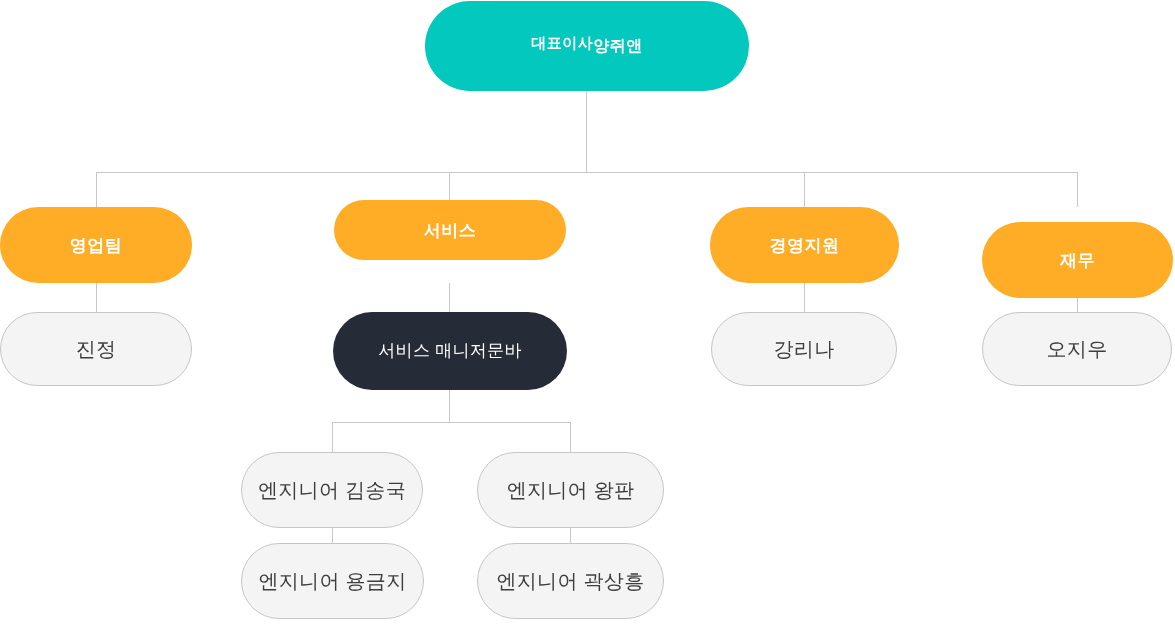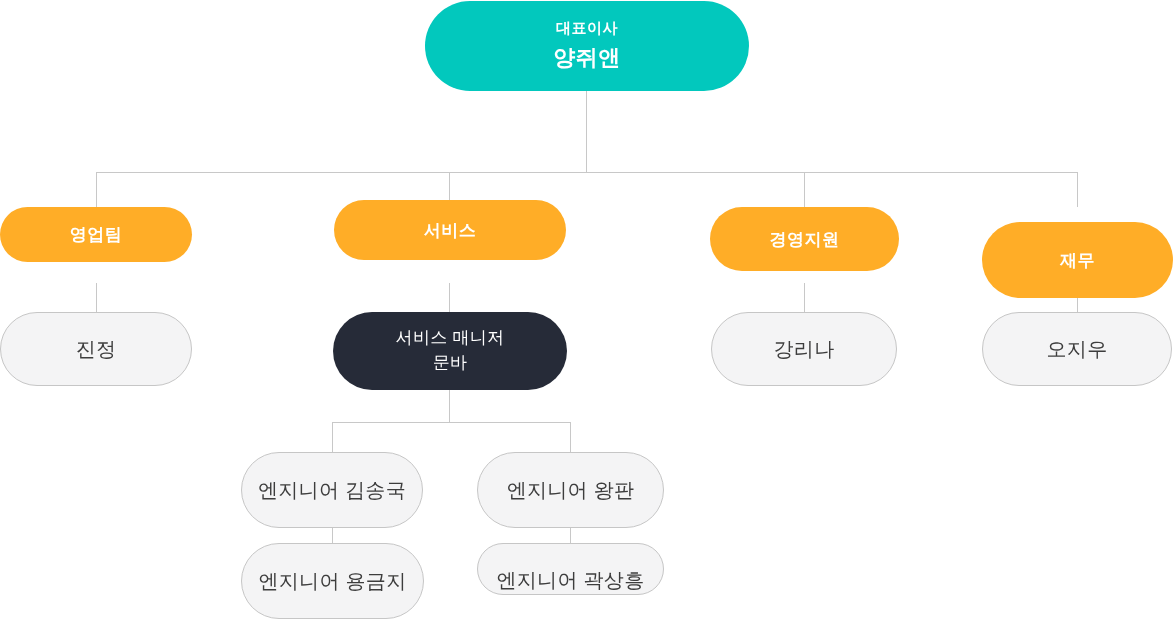--- a/index.html
+++ b/index.html
@@ -20,39 +20,39 @@
     position: absolute;
     background: var(--connector, #c8c8c8);
   }
   .line.v { width: 1px; }
   .line.h { height: 1px; }
 
   
   .node {
     position: absolute;
     display: flex;
-    flex-direction: column;
+    flex-direction: row;
     align-items: center;
     justify-content: center;
     text-align: center;
     box-sizing: border-box;
   }
   .node.ceo {
     background: var(--ceo, #02c8bd);
     border-radius: 45px;
     color: var(--text_light, #ffffff);
   }
   .node.ceo .node-title {
     font-size: 15px;
     font-weight: 600;
     letter-spacing: 0.5px;
     margin-bottom: 5px;
   }
   .node.ceo .node-name {
-    font-size: 22px;
+    font-size: 16px;
     font-weight: 700;
     letter-spacing: 0.5px;
   }
   .node.dept {
     background: var(--department, #ffad27);
     border-radius: 38px;
     color: var(--text_light, #ffffff);
     font-size: 17px;
     font-weight: 700;
     letter-spacing: 0.5px;
@@ -98,27 +98,27 @@
   <div class="line v" style="left:332px; top:422px; height:30px;"></div>
   <div class="line v" style="left:570px; top:422px; height:30px;"></div>
   <div class="line v" style="left:332px; top:528px; height:15px;"></div>
   <div class="line v" style="left:570px; top:528px; height:15px;"></div>
 
   <div class="node ceo" style="left:425px; top:1px; width:324px; height:90px;">
     <div class="node-title">대표이사</div>
     <div class="node-name">양쥐앤</div>
   </div>
 
-  <div class="node dept" style="left:0px; top:207px; width:192px; height:55px;">
+  <div class="node dept" style="left:0px; top:207px; width:192px; height:76px;">
     <span>영업팀</span>
   </div>
   <div class="node dept" style="left:334px; top:200px; width:232px; height:60px;">
     <span>서비스</span>
   </div>
-  <div class="node dept" style="left:710px; top:207px; width:189px; height:64px;">
+  <div class="node dept" style="left:710px; top:207px; width:189px; height:76px;">
     <span>경영지원</span>
   </div>
   <div class="node dept" style="left:982px; top:222px; width:191px; height:76px;">
     <span>재무</span>
   </div>
 
   <div class="node member" style="left:0px; top:312px; width:192px; height:74px;">
     <span>진정</span>
   </div>
   <div class="node manager" style="left:333px; top:312px; width:234px; height:78px;">
@@ -134,17 +134,17 @@
 
   <div class="node member" style="left:241px; top:452px; width:182px; height:76px; border-radius:38px;">
     <span>엔지니어 김송국</span>
   </div>
   <div class="node member" style="left:477px; top:452px; width:187px; height:76px; border-radius:38px;">
     <span>엔지니어 왕판</span>
   </div>
   <div class="node member" style="left:241px; top:543px; width:183px; height:76px; border-radius:38px;">
     <span>엔지니어 용금지</span>
   </div>
-  <div class="node member" style="left:477px; top:543px; width:187px; height:52px; border-radius:38px;justify-content:flex-end;">
+  <div class="node member" style="left:477px; top:543px; width:187px; height:76px; border-radius:38px;">
     <span>엔지니어 곽상흥</span>
   </div>
 
 </div>
 
 </body></html>

